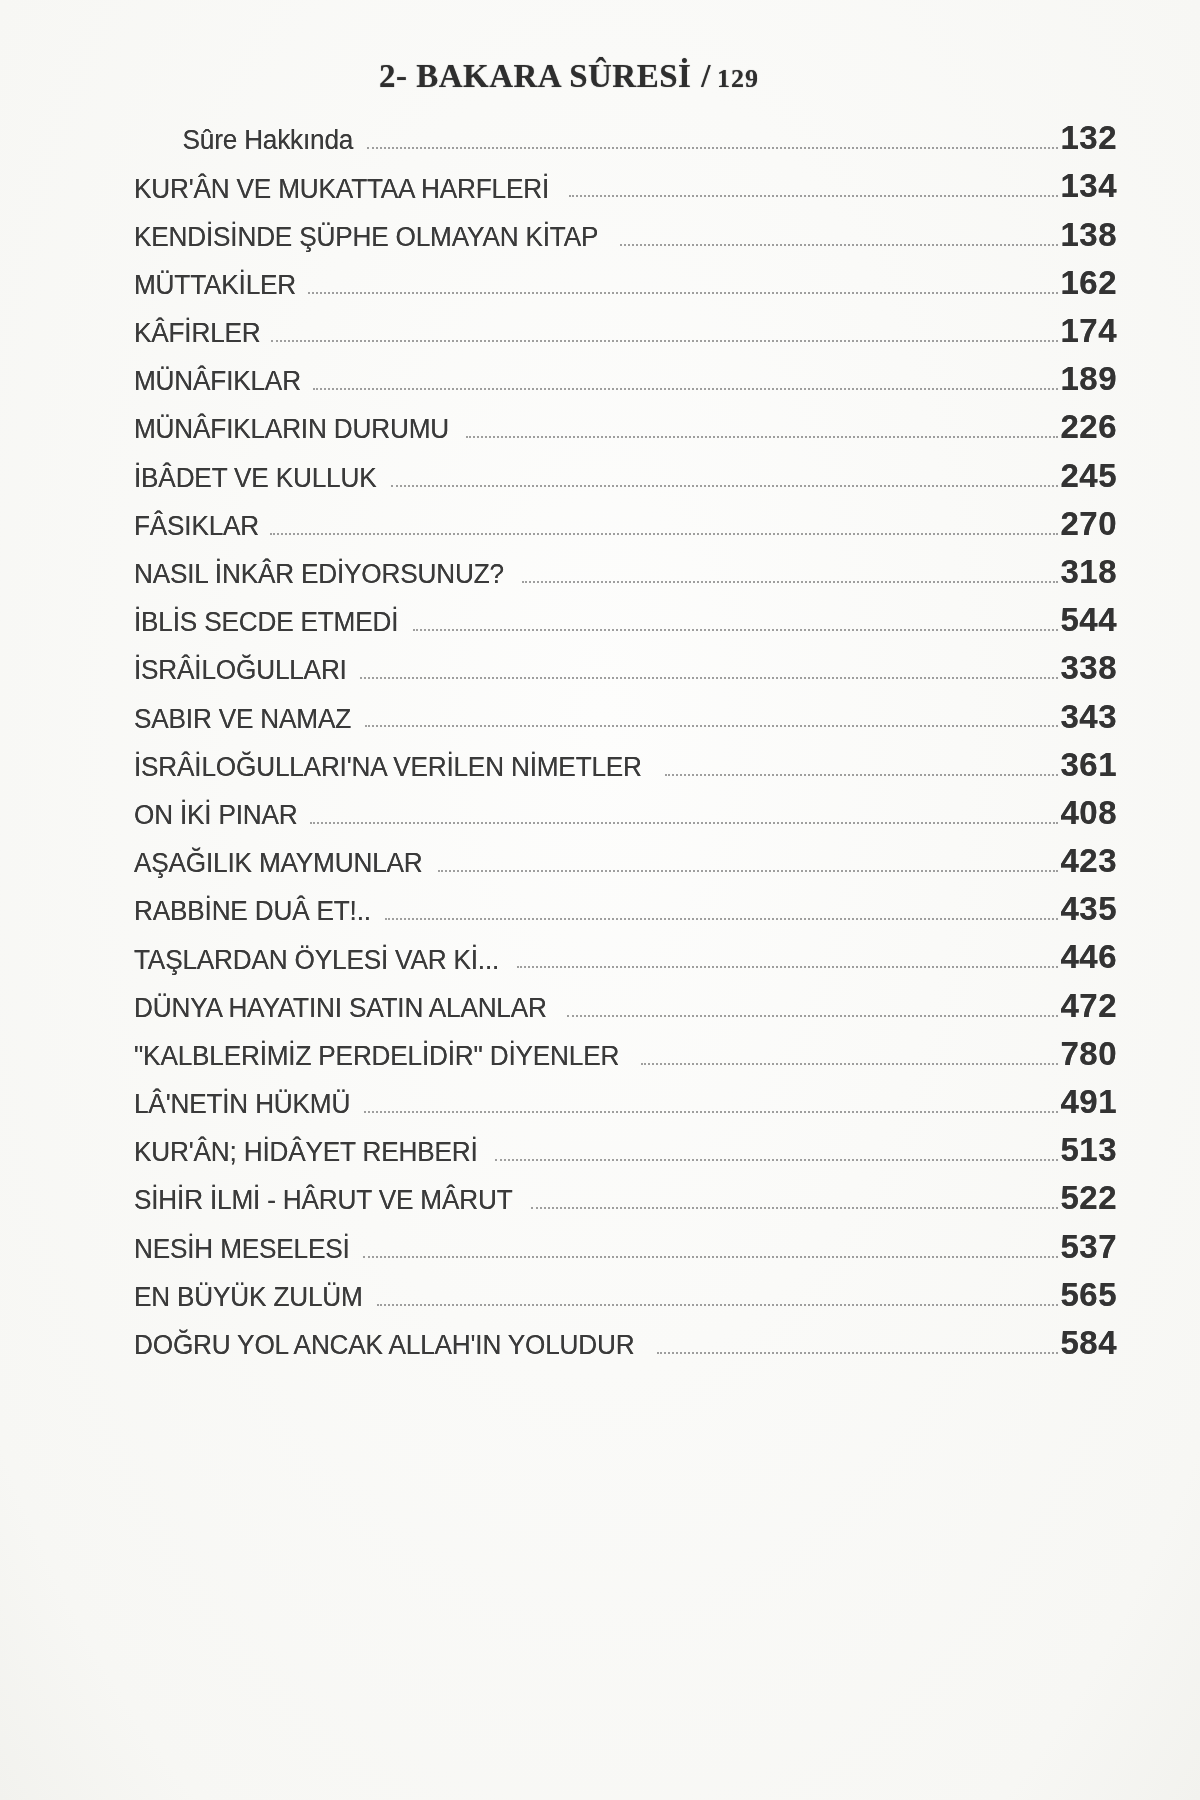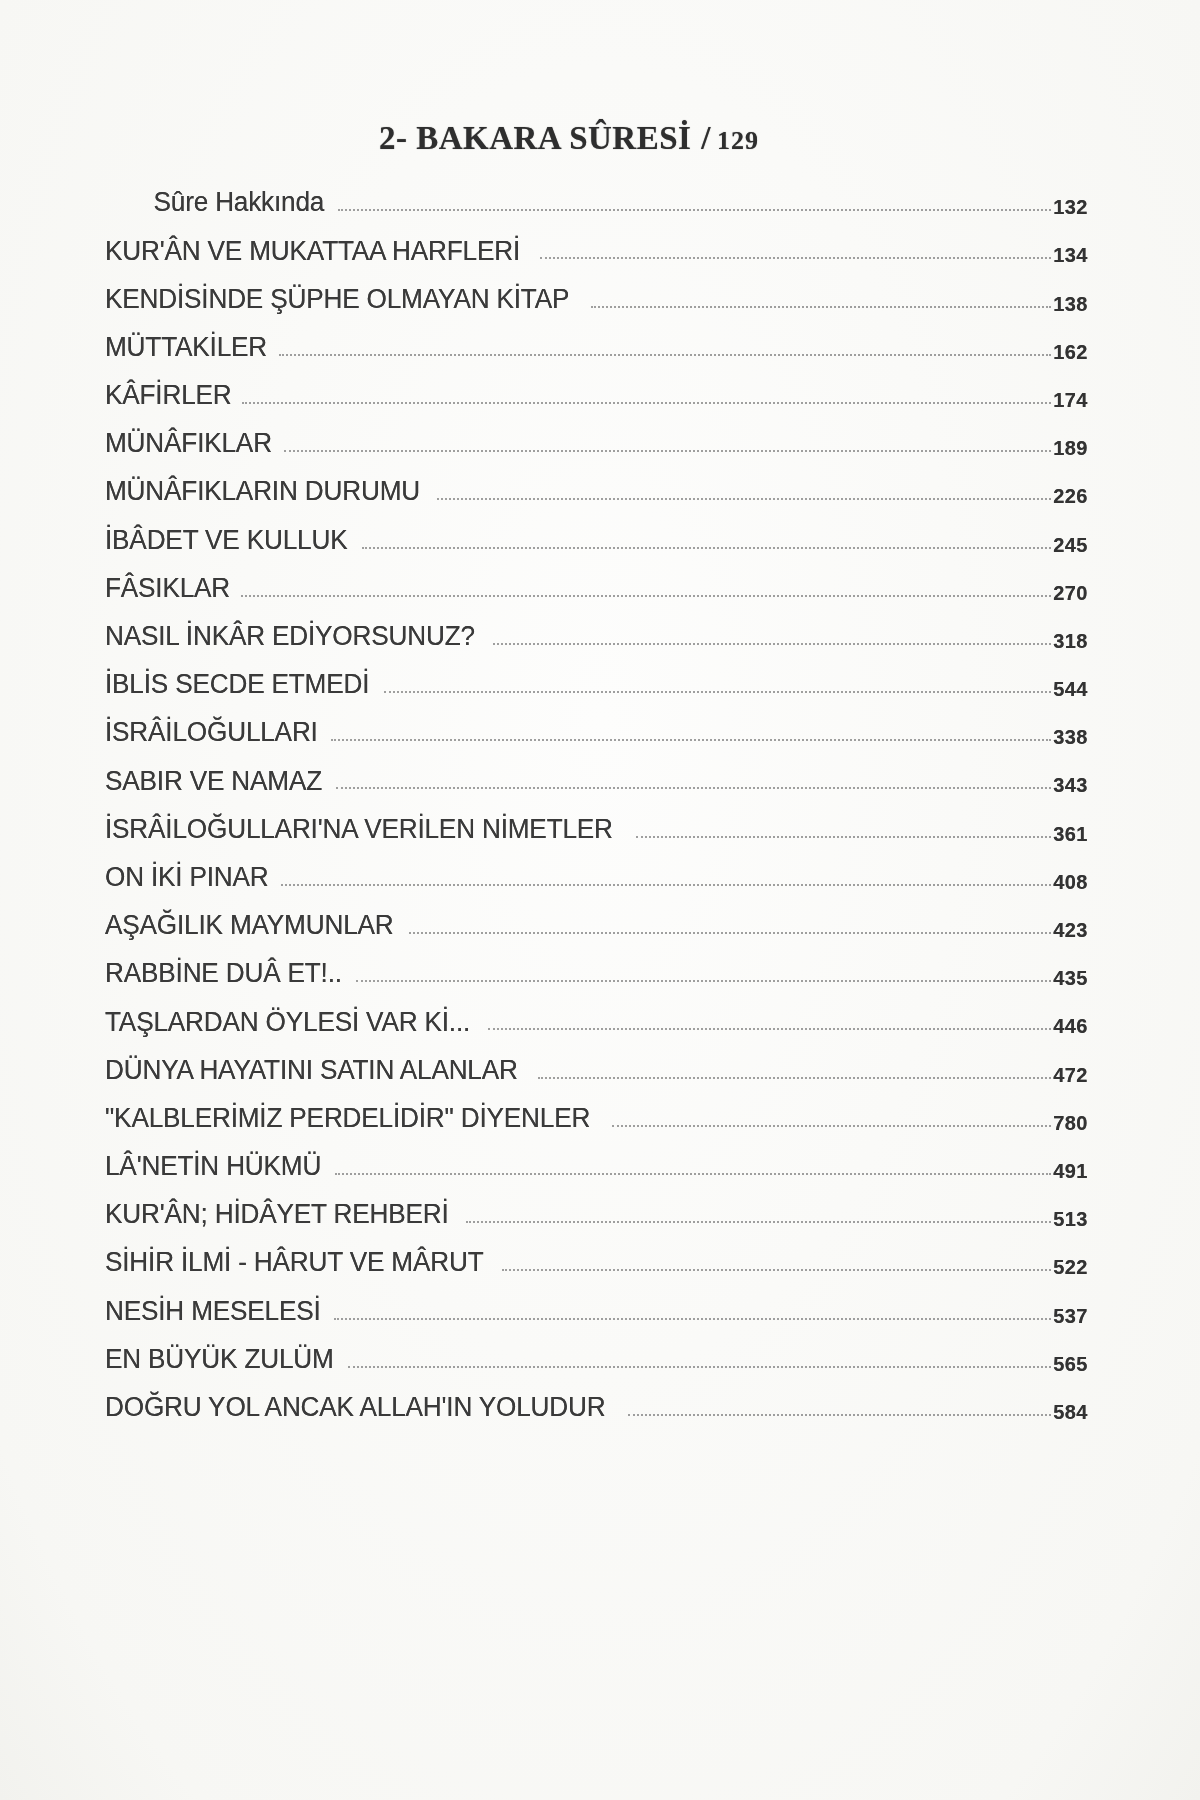--- a/index.html
+++ b/index.html
@@ -12,37 +12,37 @@
   body{
     background:var(--paper);
     background-image:radial-gradient(ellipse at 50% 40%, #fdfdfc 0%, #f7f7f4 85%, #f2f2ee 100%);
     font-family:"Liberation Sans", sans-serif;
     color:var(--ink);
     overflow:hidden;
   }
   .page{
     position:absolute;
     left:105px; right:112px; top:0; bottom:0;
-    padding-top:120px;
+    padding-top:58px;
   }
   .title{
     text-align:center;
     font-family:"Liberation Serif", serif;
     font-weight:700;
     font-size:33px;
     letter-spacing:0.5px;
     color:#2e2e2e;
     text-shadow:0 0 1px rgba(40,40,40,.55);
     margin-bottom:14px;
     margin-right:55px;
     white-space:nowrap;
   }
   .title .sep{ padding:0 6px 0 10px; font-weight:700; }
   .title .pg{ font-size:26px; letter-spacing:1px; }
-  .toc{ width:100%; }
+  .toc{ width:100%;margin-left:29px; }
   .toc-row{
     display:flex;
     align-items:flex-end;
     height:48.2px;
   }
   .toc-label{
     font-size:27px;
     line-height:1.18;
     letter-spacing:-0.2px;
     white-space:nowrap;
@@ -53,21 +53,21 @@
   }
   .toc-row.indent .toc-label{ padding-left:50px; }
   .toc-dots{
     flex:1;
     border-bottom:2.5px dotted var(--leader);
     margin:0 2px 8px 7px;
     min-width:20px;
     opacity:.85;
   }
   .toc-page{
-    font-size:20px;
+    font-size:33px;
     line-height:1.15;
     font-weight:700;
     letter-spacing:0.5px;
     color:#333;
     text-shadow:0 0 0.6px rgba(45,45,45,.7);
     white-space:nowrap;
   }
 </style>
 </head>
 <body>

